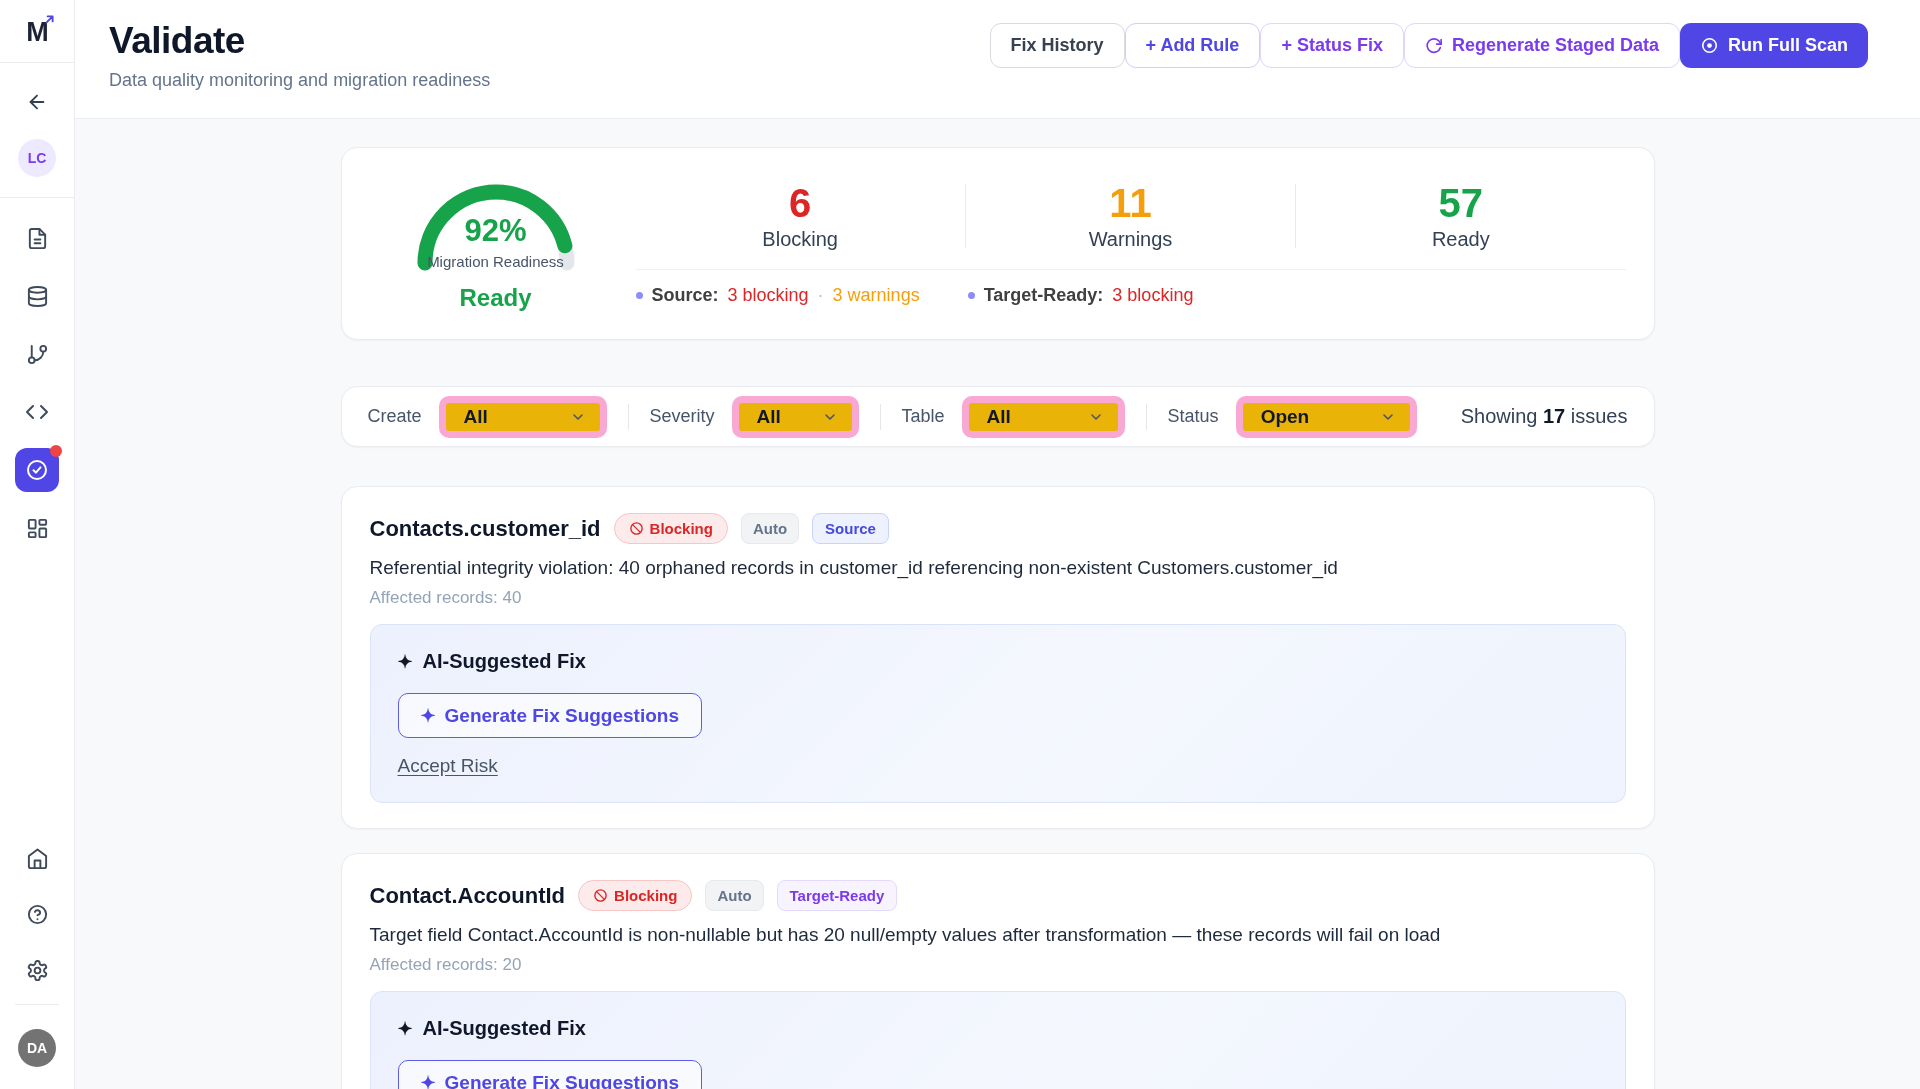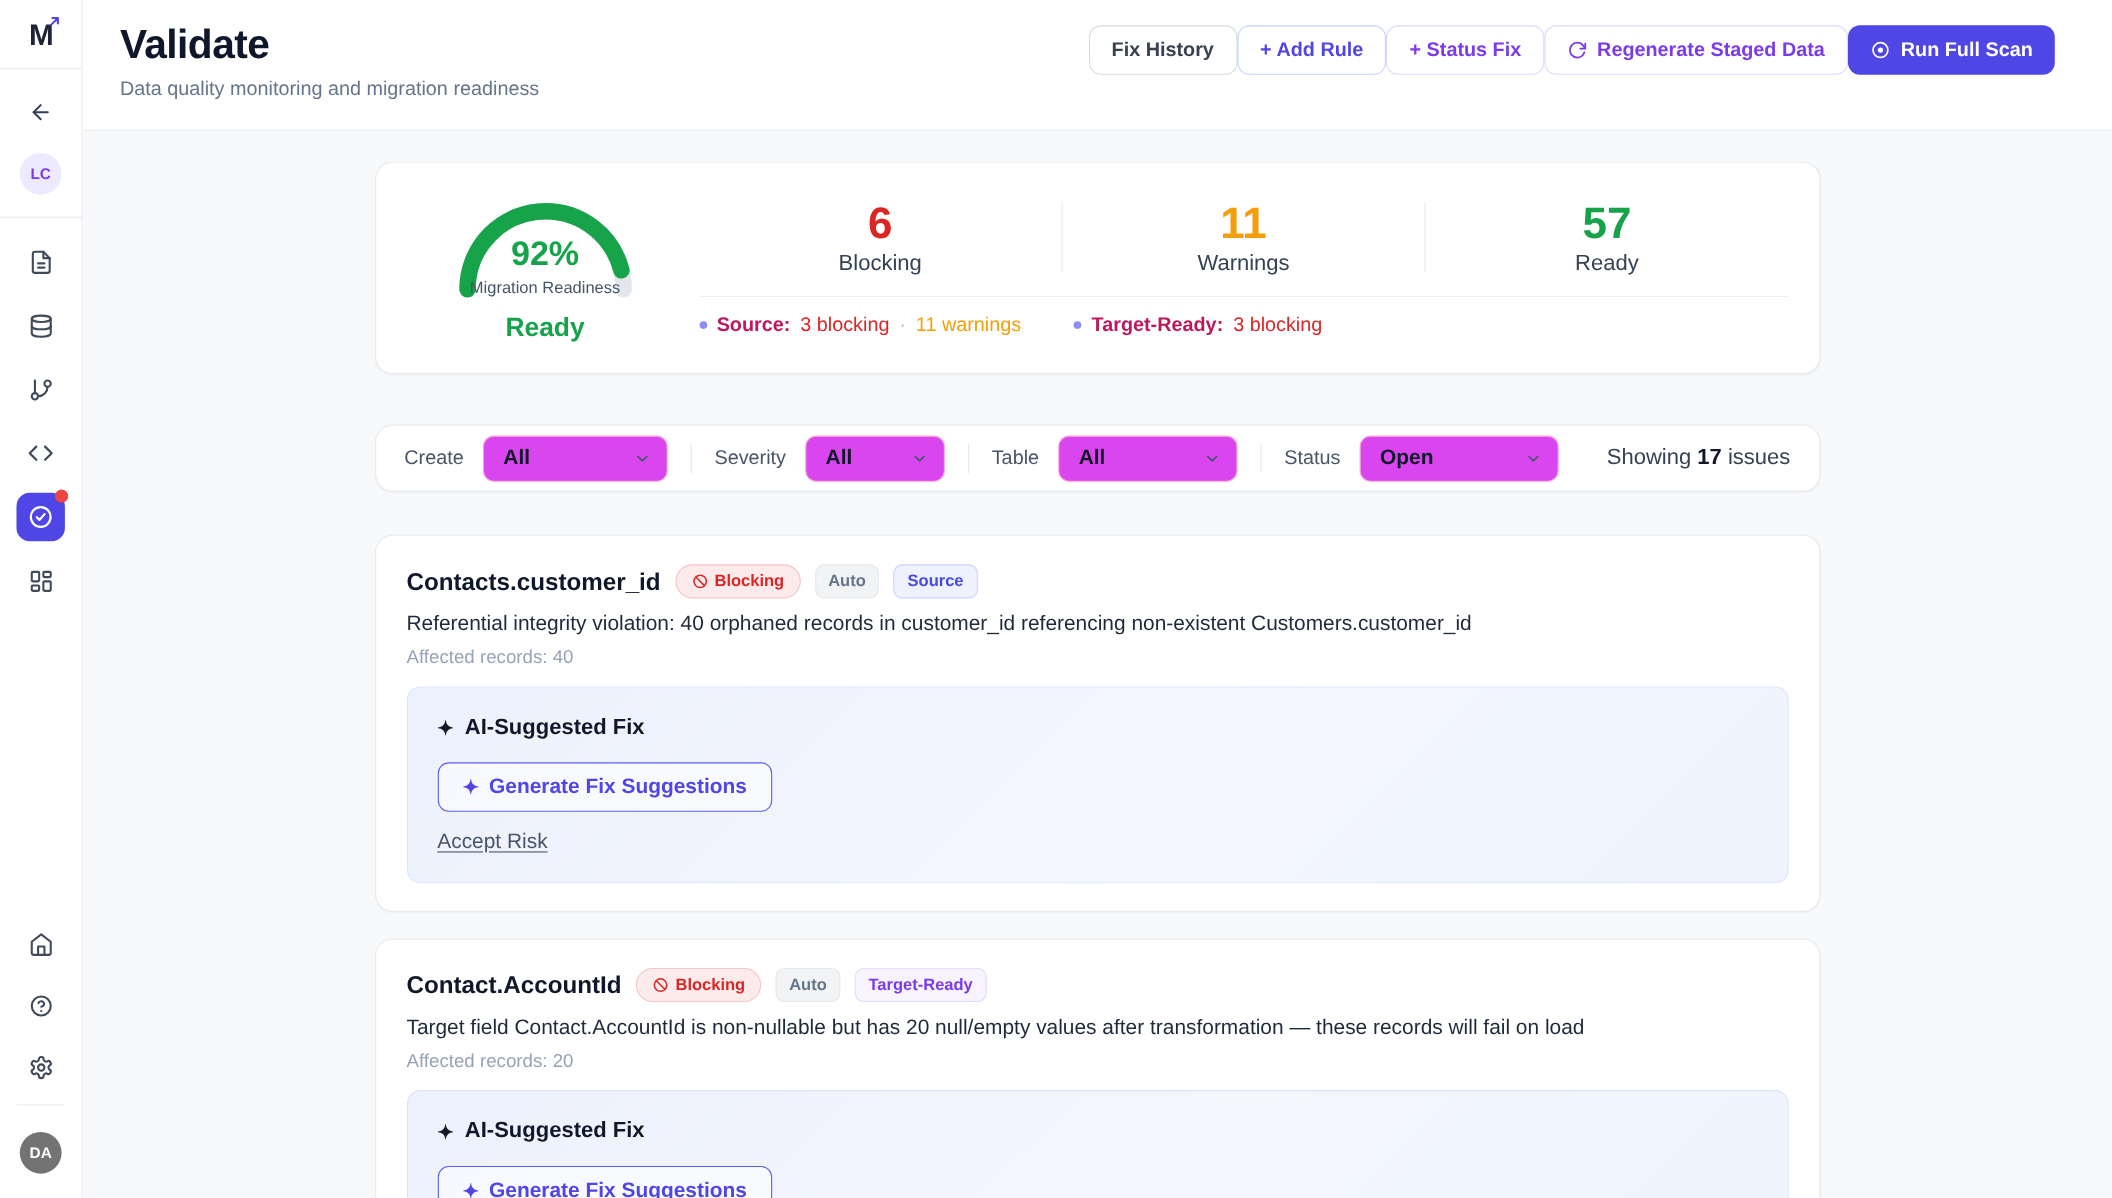--- a/index.html
+++ b/index.html
@@ -85,29 +85,29 @@
   .stat { flex:1; text-align:center; }
   .stat-value { font-size:40px; font-weight:700; line-height:1.05; }
   .stat-value.red { color:var(--red,#dc2626); } .stat-value.amber { color:var(--amber,#f59e0b); }
   .stat-value.green { color:var(--green,#16a34a); }
   .stat-label { font-size:20px; color:#334155; margin-top:4px; }
   .vdiv { width:1px; height:64px; background:#e7e9ed; flex:none; }
   .breakdown { margin-top:18px; padding-top:15px; border-top:1px solid #eef0f3;
                display:flex; gap:48px; align-items:center; }
   .bk { display:flex; align-items:center; gap:9px; font-size:18px; }
   .bk-dot { width:7px; height:7px; border-radius:50%; background:#8b8ff5; flex:none; }
-  .bk-label { color:#be185d; font-weight:600; }
+  .bk-label { color:#404040; font-weight:600; }
   .t-red { color:var(--red,#dc2626); } .t-amber { color:var(--amber,#f59e0b); } .t-sep { color:#b0b7c3; }
 
   
   .filterbar { margin-top:46px; height:61px; display:flex; align-items:center;
                padding:0 26px; gap:17px; }
   .f-label { font-size:18px; color:#475569; }
   .f-select {
-    height:42px; border:1px solid #f9a8d4; border-radius:10px; background:#d946ef;
+    height:42px; border:7px solid #f9a8d4; border-radius:10px; background:#eab308;
     display:flex; align-items:center; justify-content:space-between;
     padding:0 14px 0 18px; font-size:19px; font-weight:600; color:#111827; cursor:pointer;
   }
   .f-select .chev { color:#475569; }
   .f-div { width:1px; height:26px; background:#e5e7eb; margin:0 4px; flex:none; }
   .f-showing { margin-left:auto; font-size:20px; color:#334155; }
   .f-showing b { color:#111827; }
 
   
   .issue { margin-top:24px; padding:26px 28px 25px; }
@@ -319,21 +319,21 @@
               <div class="stat-value green">57</div>
               <div class="stat-label">Ready</div>
             </div>
           </div>
           <div class="breakdown">
             <div class="bk">
               <span class="bk-dot"></span>
               <span class="bk-label">Source:</span>
               <span class="t-red">3 blocking</span>
               <span class="t-sep">·</span>
-              <span class="t-amber">11 warnings</span>
+              <span class="t-amber">3 warnings</span>
             </div>
             <div class="bk">
               <span class="bk-dot"></span>
               <span class="bk-label">Target-Ready:</span>
               <span class="t-red">3 blocking</span>
             </div>
           </div>
         </div>
       </div>
 

